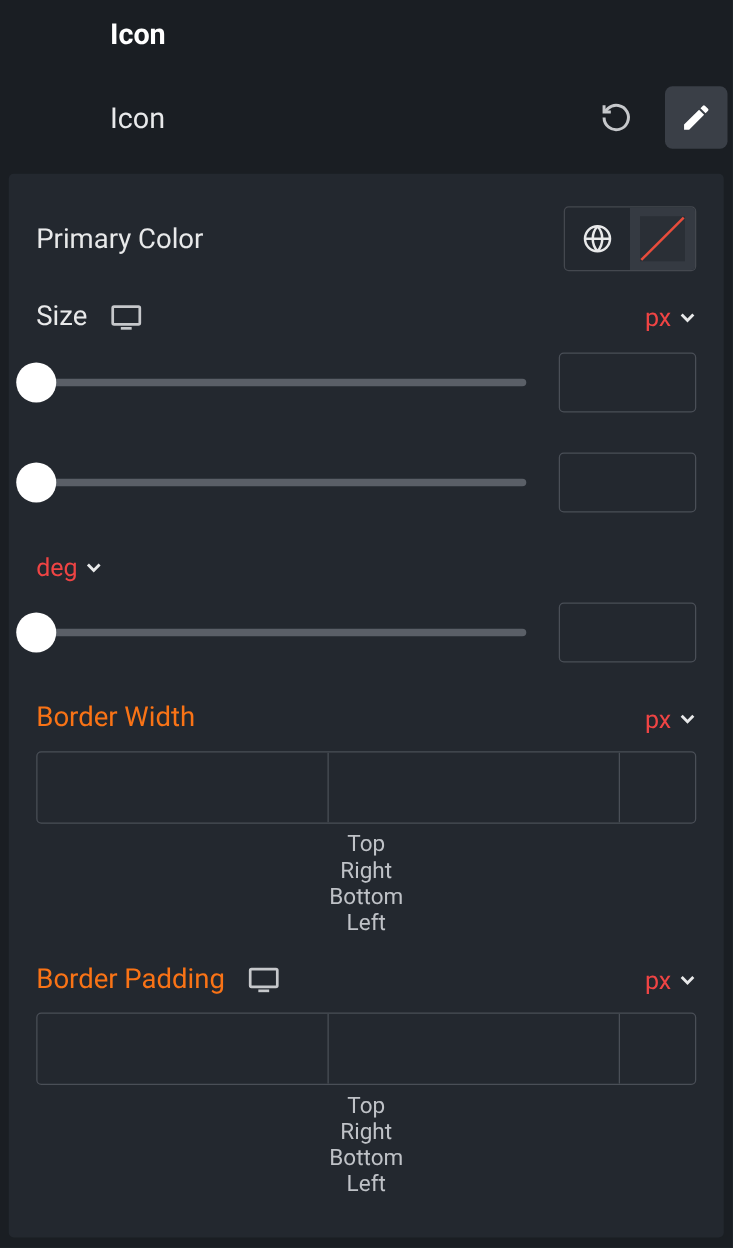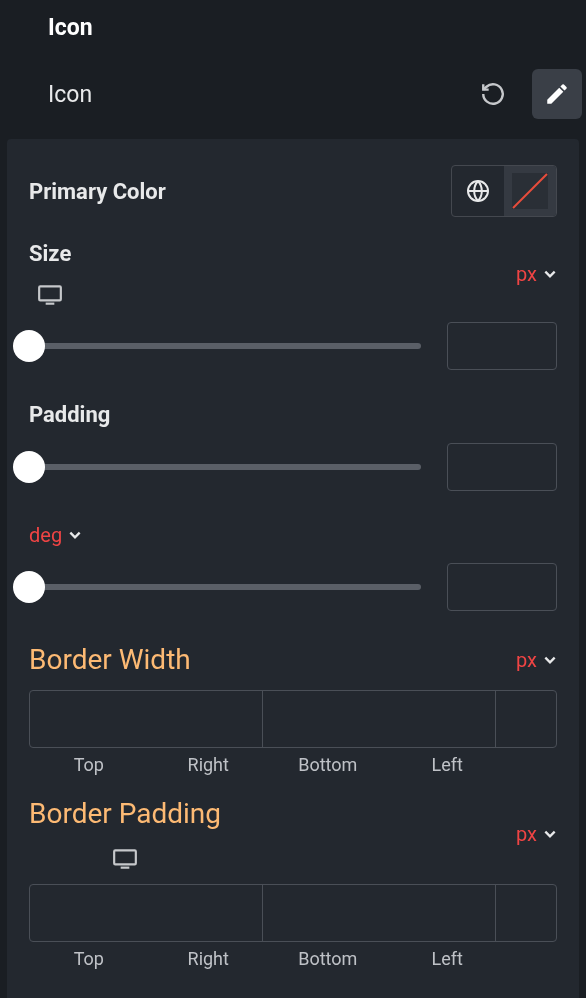--- a/index.html
+++ b/index.html
@@ -11,20 +11,21 @@
       width: 586px;
       height: 998px;
       background: #1a1e23;
       font-family: -apple-system, BlinkMacSystemFont, "Segoe UI", Roboto, sans-serif;
       color: #e8e9ea;
       overflow: hidden;
     }
     .outer {
       padding-left: 34px;
       padding-right: 4px;
+      margin-left: 40px;
     }
     .section-header {
       display: flex;
       align-items: center;
       justify-content: space-between;
       padding: 14px 0 20px 14px;
     }
     .section-title {
       font-size: 23px;
       font-weight: 700;
@@ -67,28 +68,27 @@
       border-radius: 4px;
     }
     .prop-row {
       display: flex;
       align-items: center;
       justify-content: space-between;
       margin-bottom: 24px;
     }
     .prop-label {
       font-size: 22px;
-      font-weight: 700;
+      font-weight: 400;
       color: #e8e9ea;
     }
     .prop-label-group {
       display: flex;
       align-items: center;
       gap: 18px;
-      flex-direction: column;
     }
     .color-control {
       display: flex;
       align-items: center;
       border: 1px solid #44484f;
       border-radius: 4px;
       overflow: hidden;
       height: 52px;
     }
     .globe-btn {
@@ -171,23 +171,23 @@
       font-size: 18px;
     }
     .border-row {
       display: flex;
       align-items: center;
       justify-content: space-between;
       margin-bottom: 14px;
       margin-top: 6px;
     }
     .border-label {
-      font-size: 28px;
+      font-size: 22px;
       font-weight: 400;
-      color: #fdba74;
+      color: #f97316;
     }
     .quad-inputs {
       display: flex;
       border: 1px solid #4a4f57;
       border-radius: 4px;
       overflow: hidden;
       margin-bottom: 6px;
     }
     .quad-input {
       flex: 1;
@@ -198,20 +198,21 @@
       color: #e8e9ea;
       text-align: center;
       font-size: 18px;
     }
     .quad-input:last-of-type {
       border-right: none;
     }
     .quad-labels {
       display: flex;
       margin-bottom: 22px;
+      flex-direction: column;
     }
     .quad-label {
       flex: 1;
       text-align: center;
       font-size: 18px;
       color: #bfc2c7;
     }
     .quad-label-spacer {
       width: 50px;
     }
@@ -281,23 +282,20 @@
         </svg>
     </div>
   </div>
   <div class="slider-row">
     <div class="slider-track">
       <div class="slider-thumb"></div>
     </div>
     <input class="slider-input" value="" style="">
   </div>
 
-  <div class="prop-row" style="margin-bottom:16px;">
-    <span class="prop-label">Padding</span>
-  </div>
   <div class="slider-row">
     <div class="slider-track">
       <div class="slider-thumb"></div>
     </div>
     <input class="slider-input" value="" style="">
   </div>
 
   <div class="prop-row" style="margin-bottom:16px;">
     <div class="unit-select">
       <span>deg</span>

